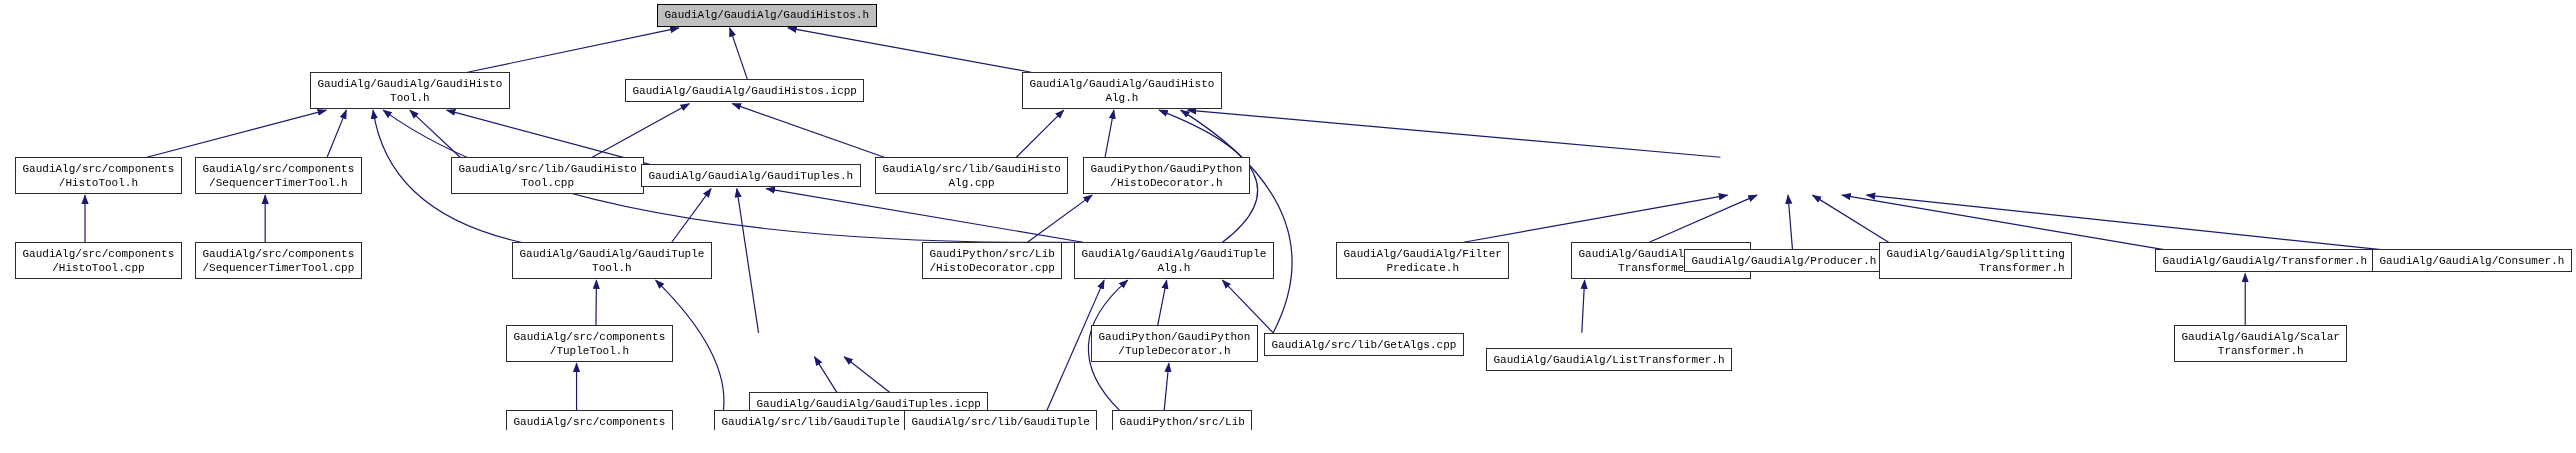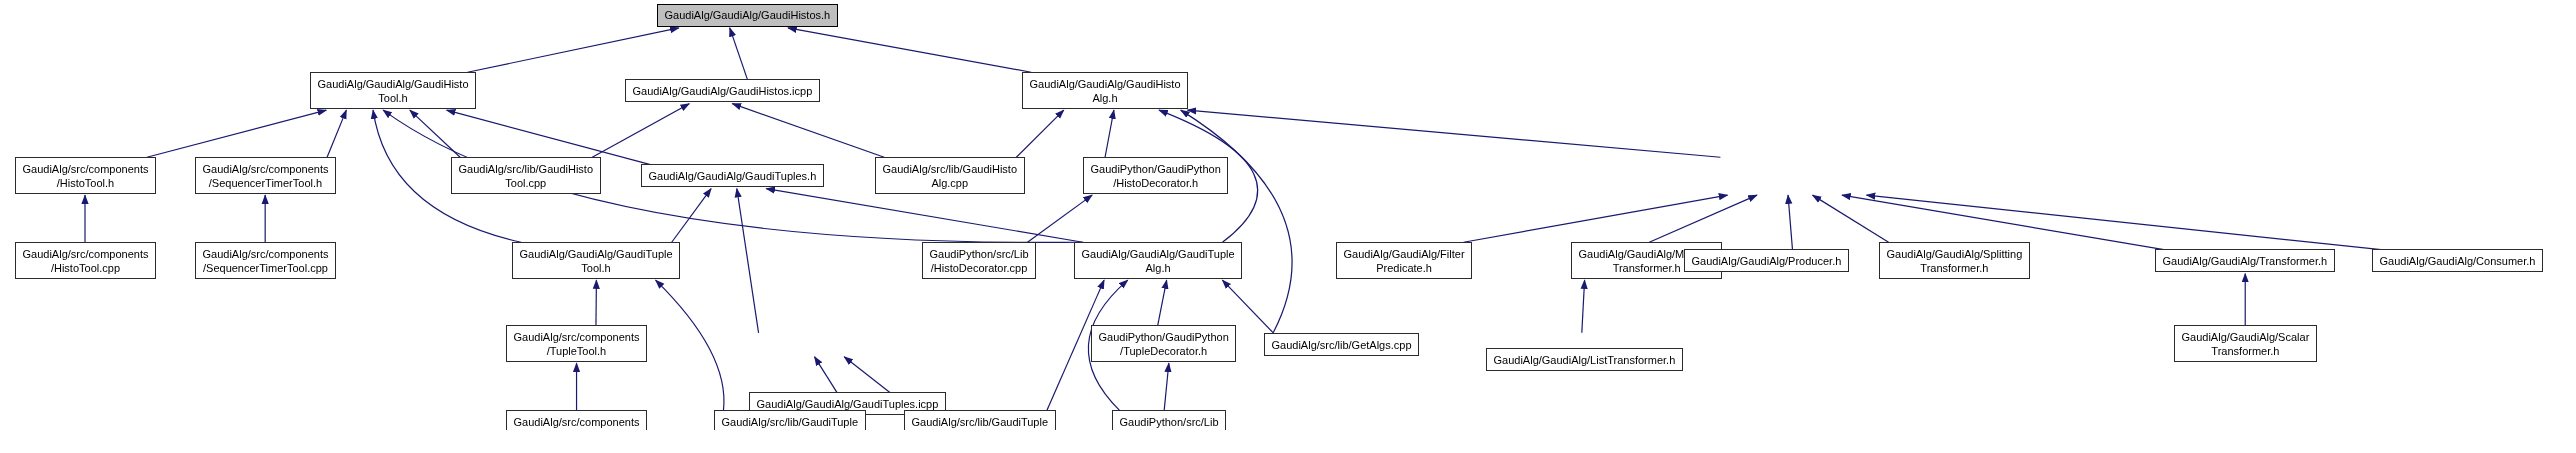--- a/index.html
+++ b/index.html
@@ -5,21 +5,21 @@
   html, body {
     margin: 0;
     padding: 0;
     background: #ffffff;
   }
   #canvas {
     position: relative;
     width: 2576px;
     height: 430px;
     overflow: hidden;
-    font-family: Liberation Sans, sans-serif;
+    font-family: Liberation Mono, monospace;
   }
   #edges {
     position: absolute;
     left: 0;
     top: 0;
   }
   .node {
     position: absolute;
     box-sizing: border-box;
     background: #ffffff;
@@ -116,21 +116,21 @@
 Tool.h</div>
     <div class="node" style="top: 242px; left: 922px;">GaudiPython/src/Lib
 /HistoDecorator.cpp</div>
     <div class="node" style="top: 242px; left: 1074px;">GaudiAlg/GaudiAlg/GaudiTuple
 Alg.h</div>
     <div class="node" style="top: 242px; left: 1336px;">GaudiAlg/GaudiAlg/Filter
 Predicate.h</div>
     <div class="node" style="top: 242px; left: 1571px;">GaudiAlg/GaudiAlg/Merging
 Transformer.h</div>
     <div class="node" style="top: 249px; left: 1684px;">GaudiAlg/GaudiAlg/Producer.h</div>
-    <div class="node" style="top: 242px; left: 1879px;">GaudiAlg/GaudiAlg/Splitting
+    <div class="node" style="top: 242px; left: 1879px; text-align: right;">GaudiAlg/GaudiAlg/Splitting
 Transformer.h</div>
     <div class="node" style="top: 249px; left: 2155px;">GaudiAlg/GaudiAlg/Transformer.h</div>
     <div class="node" style="top: 249px; left: 2372px;">GaudiAlg/GaudiAlg/Consumer.h</div>
     <div class="node" style="top: 325px; left: 506px;">GaudiAlg/src/components
 /TupleTool.h</div>
     <div class="node" style="top: 349px; left: 749px; margin-top: 43px;">GaudiAlg/GaudiAlg/GaudiTuples.icpp</div>
     <div class="node" style="top: 325px; left: 1091px;">GaudiPython/GaudiPython
 /TupleDecorator.h</div>
     <div class="node" style="top: 333px; left: 1264px;">GaudiAlg/src/lib/GetAlgs.cpp</div>
     <div class="node" style="top: 348px; left: 1486px; text-align: center;">GaudiAlg/GaudiAlg/ListTransformer.h</div>

